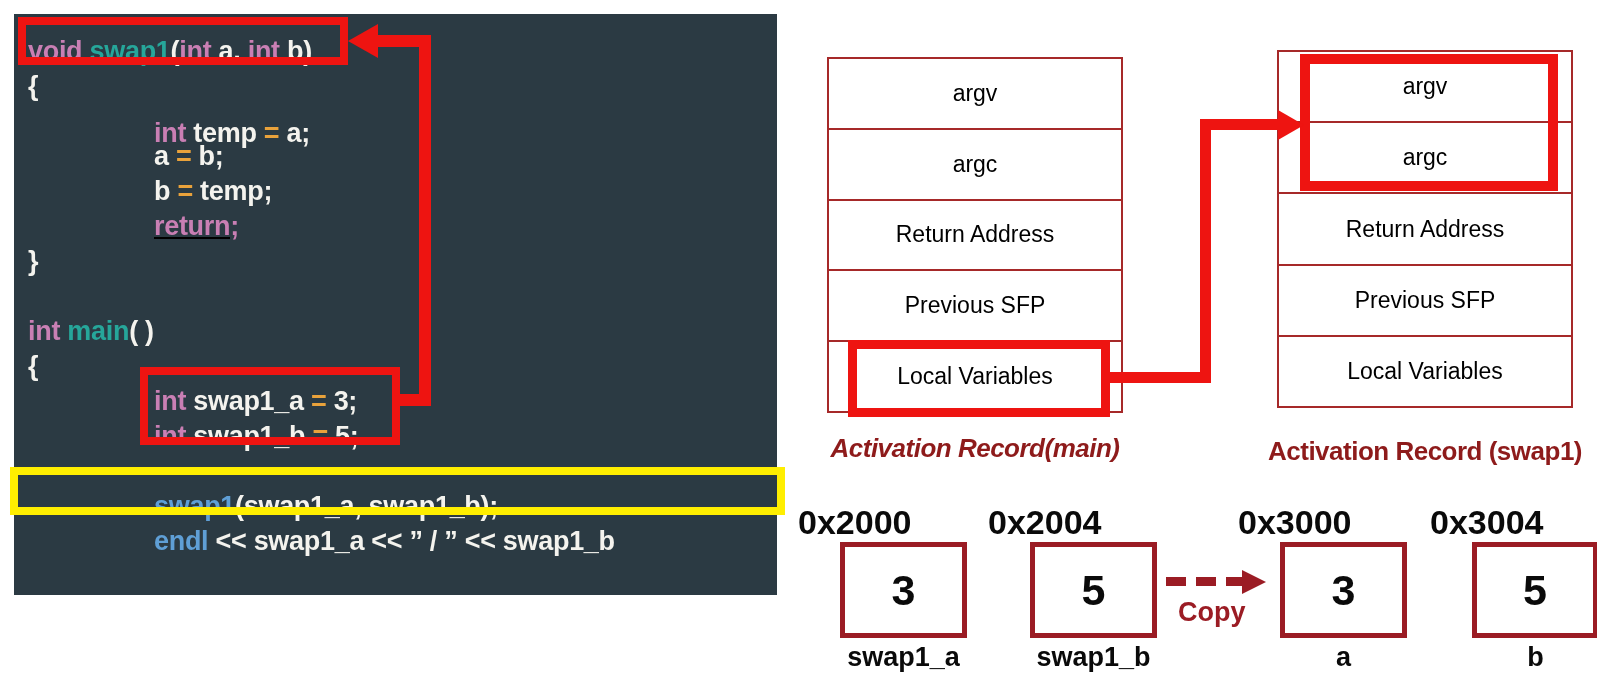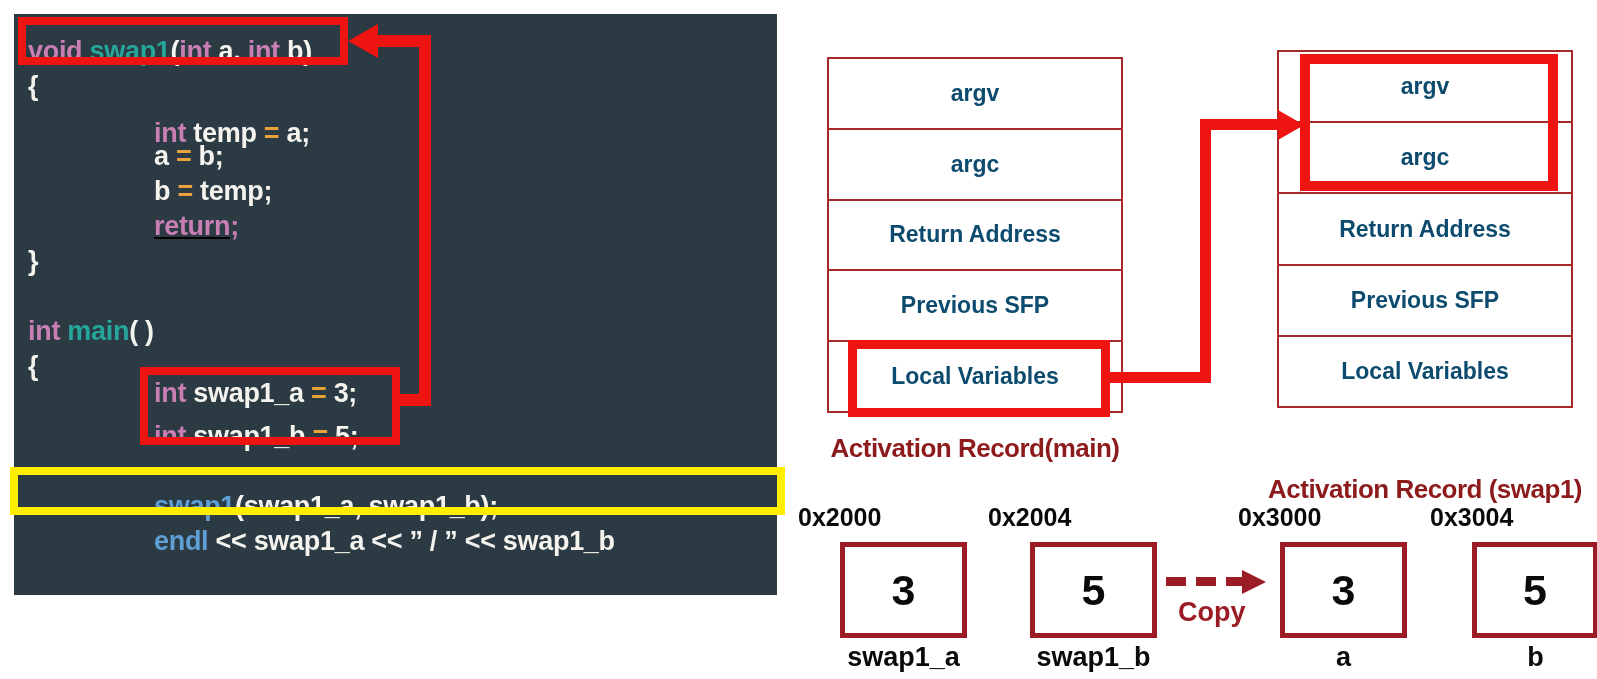--- a/index.html
+++ b/index.html
@@ -32,48 +32,48 @@
   .arrow-stub { position: absolute; left: 396px; top: 394px; width: 30px; height: 12px; background: #ee1411; }
   .locals-decl-box { position: absolute; left: 140px; top: 367px; width: 260px; height: 78px; border: 8px solid #ee1411; }
   .call-box { position: absolute; left: 10px; top: 467px; width: 775px; height: 48px; border: 8px solid #ffee00; }
 
   
   .ar-table { position: absolute; border: 2px solid #a62929; background: #ffffff; display: flex; flex-direction: column; }
   .ar-main { left: 827px; top: 57px; width: 296px; height: 356px; }
   .ar-swap { left: 1277px; top: 50px; width: 296px; height: 358px; }
   .ar-row {
     flex: 1; display: flex; align-items: center; justify-content: center;
-    border-top: 2px solid #a62929; font-weight: bold; font-size: 23px; color: #0c4a6e;
+    border-top: 2px solid #a62929; font-weight: normal; font-size: 23px; color: #000000;
   }
   .ar-row:first-child { border-top: none; }
   .ar-caption {
     position: absolute; width: 320px; text-align: center;
     font-weight: bold; font-size: 26px; color: #8e1b1b; letter-spacing: -0.5px;
   }
-  .cap-main { left: 815px; top: 433px; }
-  .cap-swap { left: 1265px; top: 436px; margin-top: 38px; }
+  .cap-main { left: 815px; top: 433px; font-style: italic; }
+  .cap-swap { left: 1265px; top: 436px; }
 
   .hl-locals { position: absolute; left: 848px; top: 340px; width: 262px; height: 77px; border: 9px solid #ee1411; }
   .hl-args   { position: absolute; left: 1300px; top: 54px; width: 258px; height: 137px; border: 10px solid #ee1411; }
 
   .conn-h1 { position: absolute; left: 1105px; top: 372px; width: 100px; height: 11px; background: #ee1411; }
   .conn-v  { position: absolute; left: 1200px; top: 124px; width: 11px; height: 259px; background: #ee1411; }
   .conn-h2 { position: absolute; left: 1200px; top: 119px; width: 78px; height: 11px; background: #ee1411; }
   .arrowhead-right {
     position: absolute; left: 1278px; top: 110px; width: 0; height: 0;
     border-top: 15px solid transparent; border-bottom: 15px solid transparent; border-left: 26px solid #ee1411;
   }
 
   
   .mem-cell { position: absolute; top: 503px; width: 169px; height: 172px; }
   .cell0 { left: 798px; }
   .cell1 { left: 988px; }
   .cell2 { left: 1238px; }
   .cell3 { left: 1430px; width: 168px; }
-  .mem-addr { position: absolute; left: 0; top: 0; font-weight: bold; font-size: 25px; color: #0a0a0a; }
+  .mem-addr { position: absolute; left: 0; top: 0; font-weight: bold; font-size: 34px; color: #0a0a0a; }
   .mem-box {
     position: absolute; left: 42px; top: 39px; width: 127px; height: 96px;
     border: 5px solid #9b1c24; background: #ffffff;
     display: flex; align-items: center; justify-content: center;
   }
   .cell3 .mem-box { width: 126px; }
   .mem-val { font-weight: bold; font-size: 43px; color: #0a0a0a; }
   .mem-label { position: absolute; left: 42px; top: 139px; width: 127px; text-align: center; font-weight: bold; font-size: 27px; color: #0a0a0a; }
 
   
@@ -97,21 +97,21 @@
         <div class="code-line" style="top: 22px; left: 14px;"><span class="ck">void </span><span class="cf">swap1</span><span class="cp">(</span><span class="ck">int</span><span class="cp"> a, </span><span class="ck">int</span><span class="cp"> b)</span></div>
         <div class="code-line" style="top: 57px; left: 14px;"><span class="cp">{</span></div>
         <div class="code-line" style="top: 104px; left: 140px;"><span class="ck">int</span><span class="cp"> temp </span><span class="co">=</span><span class="cp"> a;</span></div>
         <div class="code-line" style="top: 127px; left: 140px;"><span class="cp">a </span><span class="co">=</span><span class="cp"> b;</span></div>
         <div class="code-line" style="top: 162px; left: 140px;"><span class="cp">b </span><span class="co">=</span><span class="cp"> temp;</span></div>
         <div class="code-line" style="top: 197px; left: 140px; text-decoration: underline;"><span class="ck">return;</span></div>
         <div class="code-line" style="top: 232px; left: 14px;"><span class="cp">}</span></div>
         <div class="code-line" style="top: 267px; left: 14px;"></div>
         <div class="code-line" style="top: 302px; left: 14px;"><span class="ck">int </span><span class="cf">main</span><span class="cp">( )</span></div>
         <div class="code-line" style="top: 337px; left: 14px;"><span class="cp">{</span></div>
-        <div class="code-line" style="top: 364px; left: 140px;"><span class="ck">int</span><span class="cp"> swap1_a </span><span class="co">=</span><span class="cp"> 3;</span></div>
+        <div class="code-line" style="top: 372px; left: 140px;"><span class="ck">int</span><span class="cp"> swap1_a </span><span class="co">=</span><span class="cp"> 3;</span></div>
         <div class="code-line" style="top: 407px; left: 140px;"><span class="ck">int</span><span class="cp"> swap1_b </span><span class="co">=</span><span class="cp"> 5;</span></div>
         <div class="code-line" style="top: 442px; left: 14px;"></div>
         <div class="code-line" style="top: 477px; left: 140px;"><span class="cc">swap1</span><span class="cp">(swap1_a, swap1_b);</span></div>
         <div class="code-line" style="top: 512px; left: 140px;"><span class="cc">endl</span><span class="cp"> &lt;&lt; swap1_a &lt;&lt; ” / ” &lt;&lt; swap1_b</span></div>
         <div class="code-line" style="top: 547px; left: 14px; margin-top: 32px;"><span class="cp">&lt;&lt; </span><span class="cc">endl</span><span class="cp">;</span></div>
       </div>
   </div>
 
   <div class="ar-table ar-main">
       <div class="ar-row">argv</div>

